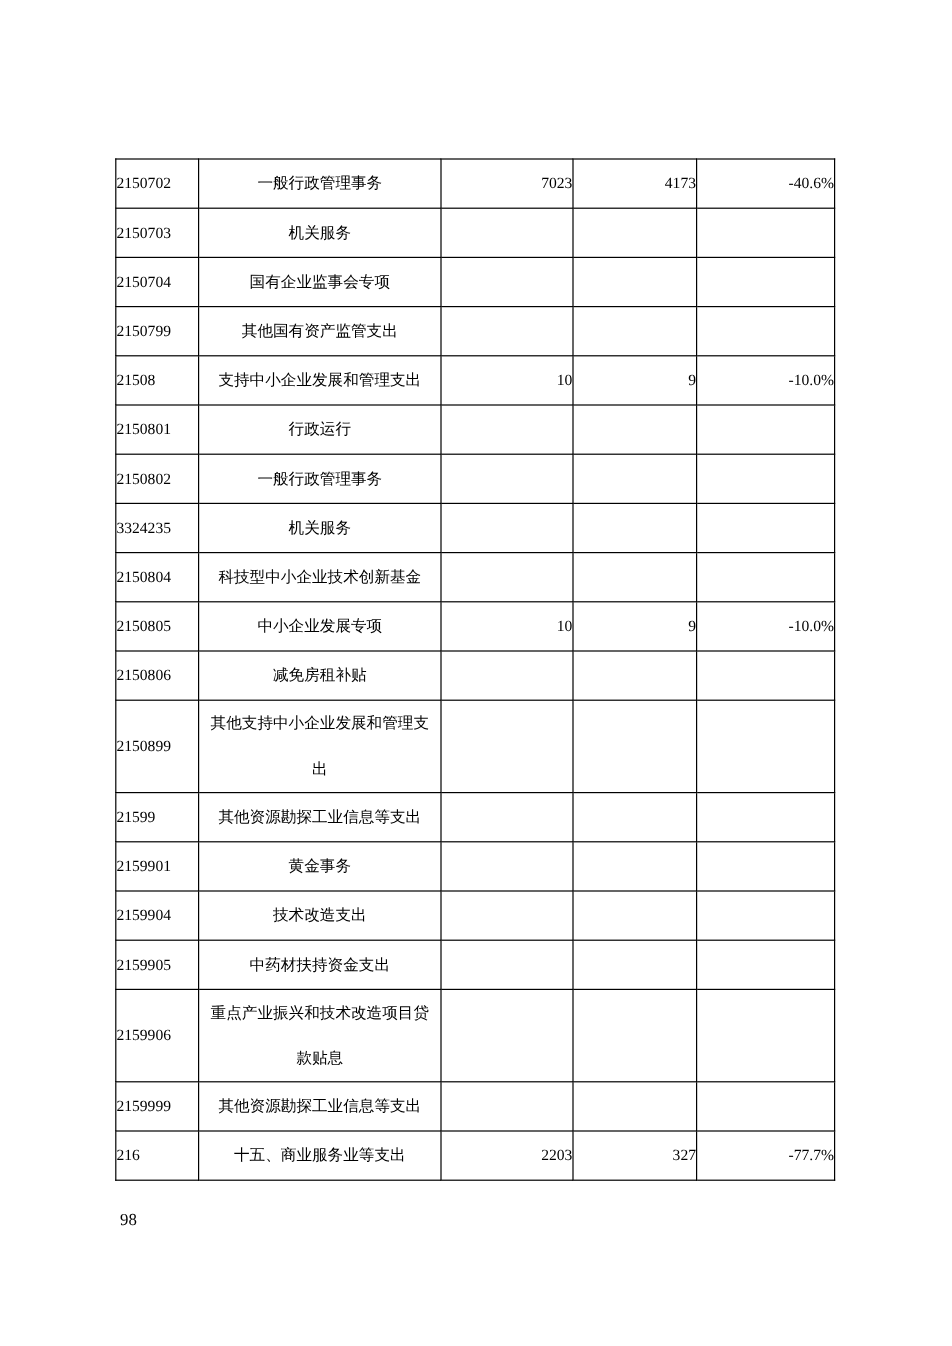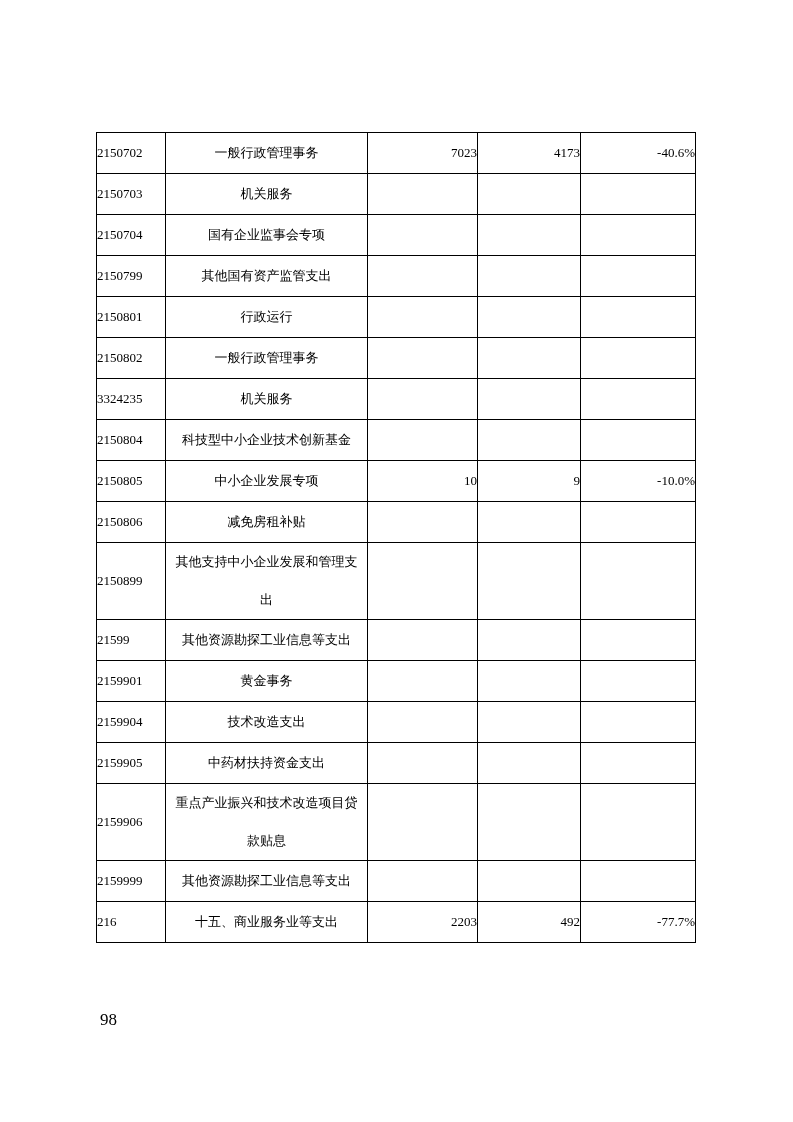--- a/index.html
+++ b/index.html
@@ -50,21 +50,21 @@
   }
   col.col-code  { width: 69px; }
   col.col-name  { width: 202px; }
   col.col-v1    { width: 110px; }
   col.col-v2    { width: 103px; }
   col.col-pct   { width: 115px; }
   .page-number {
     position: absolute;
     left: 100px;
     top: 1010px;
-    font-size: 17px;
+    font-size: 14px;
     color: #000000;
   }
 </style>
 </head>
 <body>
 
 <div class="page">
 
   <table class="budget-table">
     <colgroup>
@@ -100,20 +100,27 @@
   </tr>
 
   <tr>
     <td class="c-code">2150799</td>
     <td class="c-name">其他国有资产监管支出</td>
     <td class="c-num"></td>
     <td class="c-num"></td>
     <td class="c-num"></td>
   </tr>
 
+  <tr>
+    <td class="c-code">21508</td>
+    <td class="c-name">支持中小企业发展和管理支出</td>
+    <td class="c-num">10</td>
+    <td class="c-num">9</td>
+    <td class="c-num">-10.0%</td>
+  </tr>
 
   <tr>
     <td class="c-code">2150801</td>
     <td class="c-name">行政运行</td>
     <td class="c-num"></td>
     <td class="c-num"></td>
     <td class="c-num"></td>
   </tr>
 
   <tr>
@@ -211,21 +218,21 @@
     <td class="c-name">其他资源勘探工业信息等支出</td>
     <td class="c-num"></td>
     <td class="c-num"></td>
     <td class="c-num"></td>
   </tr>
 
   <tr>
     <td class="c-code">216</td>
     <td class="c-name">十五、商业服务业等支出</td>
     <td class="c-num">2203</td>
-    <td class="c-num">492</td>
+    <td class="c-num">327</td>
     <td class="c-num">-77.7%</td>
   </tr>
 </tbody>
   </table>
 
   <div class="page-number">98</div>
 
 </div>
 
 </body></html>

